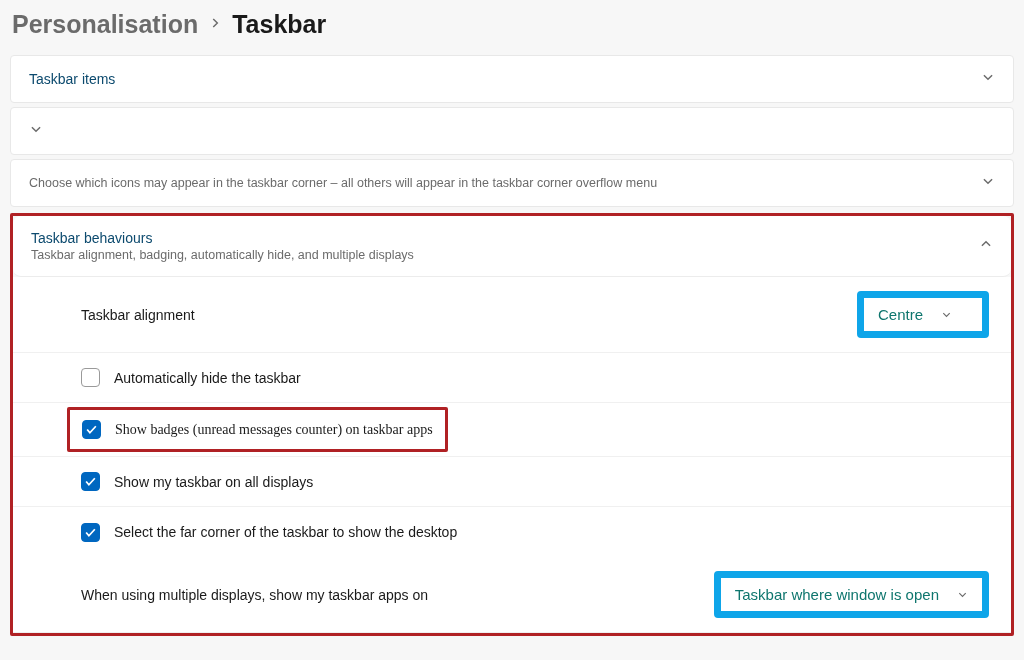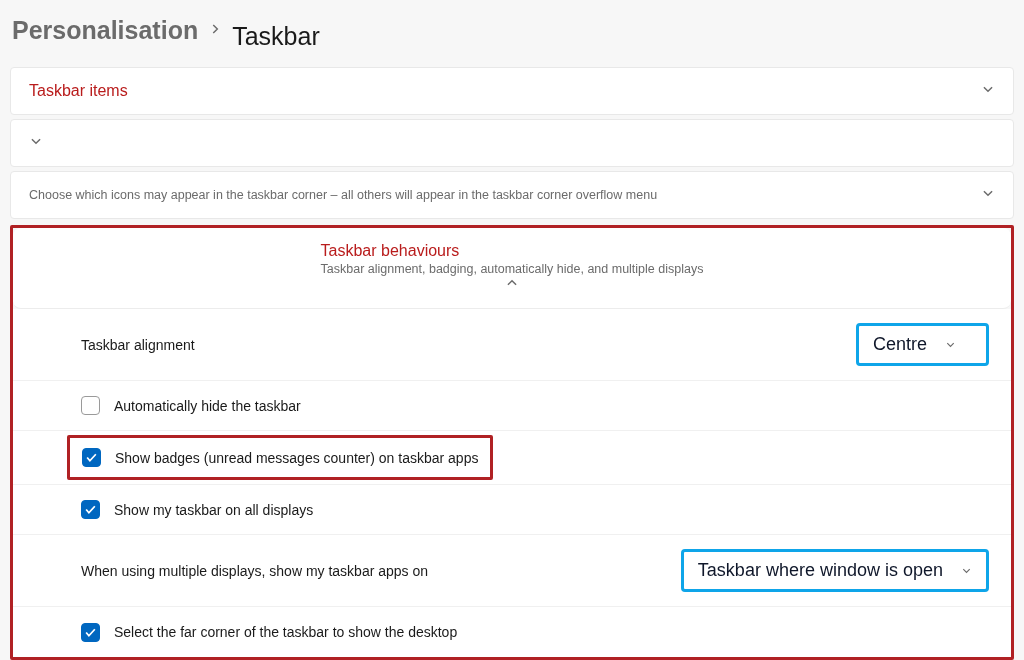--- a/index.html
+++ b/index.html
@@ -15,53 +15,52 @@
   .breadcrumb {
     display: flex;
     align-items: center;
     gap: 10px;
     padding: 10px 29px 16px 12px;
     font-size: 25px;
     font-weight: 600;
   }
   .breadcrumb .parent { color: #6b6b6b; font-weight: 600; }
   .breadcrumb .sep { color: #6b6b6b; font-size: 18px; }
-  .breadcrumb .current { color: #1a1a1a; font-weight: 400; margin-top: 12px; }
+  .breadcrumb .current { color: #1a1a1a; font-weight: 700; }
 
   .panel-stack {
     padding: 0 10px;
     display: flex;
     flex-direction: column;
     gap: 4px;
   }
   .panel {
     background: #fff;
     border: 1px solid #e8e8e8;
     border-radius: 4px;
     padding: 14px 18px;
     display: flex;
     align-items: center;
     justify-content: space-between;
   }
   .panel .texts { display: flex; flex-direction: column; gap: 2px; }
-  .panel .title { font-size: 16px; color: #b91c1c; }
+  .panel .title { font-size: 14px; color: #0c4a6e; }
   .panel .subtitle { font-size: 12.5px; color: #6b6b6b; }
   .chev { width: 14px; height: 14px; color: #6b6b6b; flex-shrink: 0; }
 
   .highlight-wrap {
     border: 3px solid #b02124;
     border-radius: 2px;
     margin: 2px 0 0 0;
   }
   .panel.expanded {
     border: none;
     border-bottom: 1px solid #ececec;
     border-radius: 8px;
     background: #fff;
-    flex-direction: column;
   }
 
   .settings-list {
     background: #fff;
     padding: 0;
     text-align: center;
   }
   .row {
     display: flex;
     align-items: center;
@@ -71,26 +70,26 @@
     font-size: 14px;
     color: #1a1a1a;
     min-height: 50px;
   }
   .row.first { border-top: none; }
   .row.last { border-bottom: none; }
 
   .row .left { display: flex; align-items: center; gap: 14px; }
 
   .select {
-    border: 3px solid #0ea5e9;
+    border: 7px solid #0ea5e9;
     border-radius: 4px;
     background: #fff;
     padding: 8px 30px 8px 14px;
-    font-size: 18px;
-    color: #0f172a;
+    font-size: 15px;
+    color: #0f766e;
     position: relative;
     min-width: 110px;
     display: flex;
     align-items: center;
     justify-content: space-between;
     gap: 18px;
   }
   .select.wide { min-width: 230px; padding-right: 14px; }
   .select .caret {
     width: 11px; height: 11px; color: #6b6b6b;
@@ -111,20 +110,21 @@
   .cb.checked svg { color: #fff; width: 13px; height: 13px; }
 
   .inline-highlight {
     border: 3px solid #b02124;
     border-radius: 2px;
     display: inline-flex;
     align-items: center;
     gap: 14px;
     padding: 10px 12px;
     margin-left: -14px;
+    font-family: Liberation Serif, serif;
   }
   .row.has-inline-highlight { padding-top: 4px; padding-bottom: 4px; padding-left: 68px; }
 </style>
 </head>
 <body>
 
 <div class="breadcrumb">
   <span class="parent">Personalisation</span>
   <span class="sep">
     <svg class="chev" viewBox="0 0 24 24" fill="none" stroke="currentColor" stroke-width="2.5">
@@ -214,37 +214,37 @@
         <div class="left">
           <span class="cb checked">
             <svg viewBox="0 0 24 24" fill="none" stroke="currentColor" stroke-width="3.2">
                 <polyline points="4 12 9 18 20 6"></polyline>
               </svg>
           </span>
           <span>Show my taskbar on all displays</span>
         </div>
       </div>
 
-      <div class="row">
-        <span class="left">When using multiple displays, show my taskbar apps on</span>
-        <div class="select wide">
-          <span>Taskbar where window is open</span>
-          <svg class="caret" viewBox="0 0 24 24" fill="none" stroke="currentColor" stroke-width="2.5">
-              <polyline points="5 9 12 16 19 9"></polyline>
-            </svg>
-        </div>
-      </div>
-
       <div class="row last">
         <div class="left">
           <span class="cb checked">
             <svg viewBox="0 0 24 24" fill="none" stroke="currentColor" stroke-width="3.2">
                 <polyline points="4 12 9 18 20 6"></polyline>
               </svg>
           </span>
           <span>Select the far corner of the taskbar to show the desktop</span>
         </div>
       </div>
 
+      <div class="row">
+        <span class="left">When using multiple displays, show my taskbar apps on</span>
+        <div class="select wide">
+          <span>Taskbar where window is open</span>
+          <svg class="caret" viewBox="0 0 24 24" fill="none" stroke="currentColor" stroke-width="2.5">
+              <polyline points="5 9 12 16 19 9"></polyline>
+            </svg>
+        </div>
+      </div>
+
     </div>
   </div>
 
 </div>
 
 </body></html>

